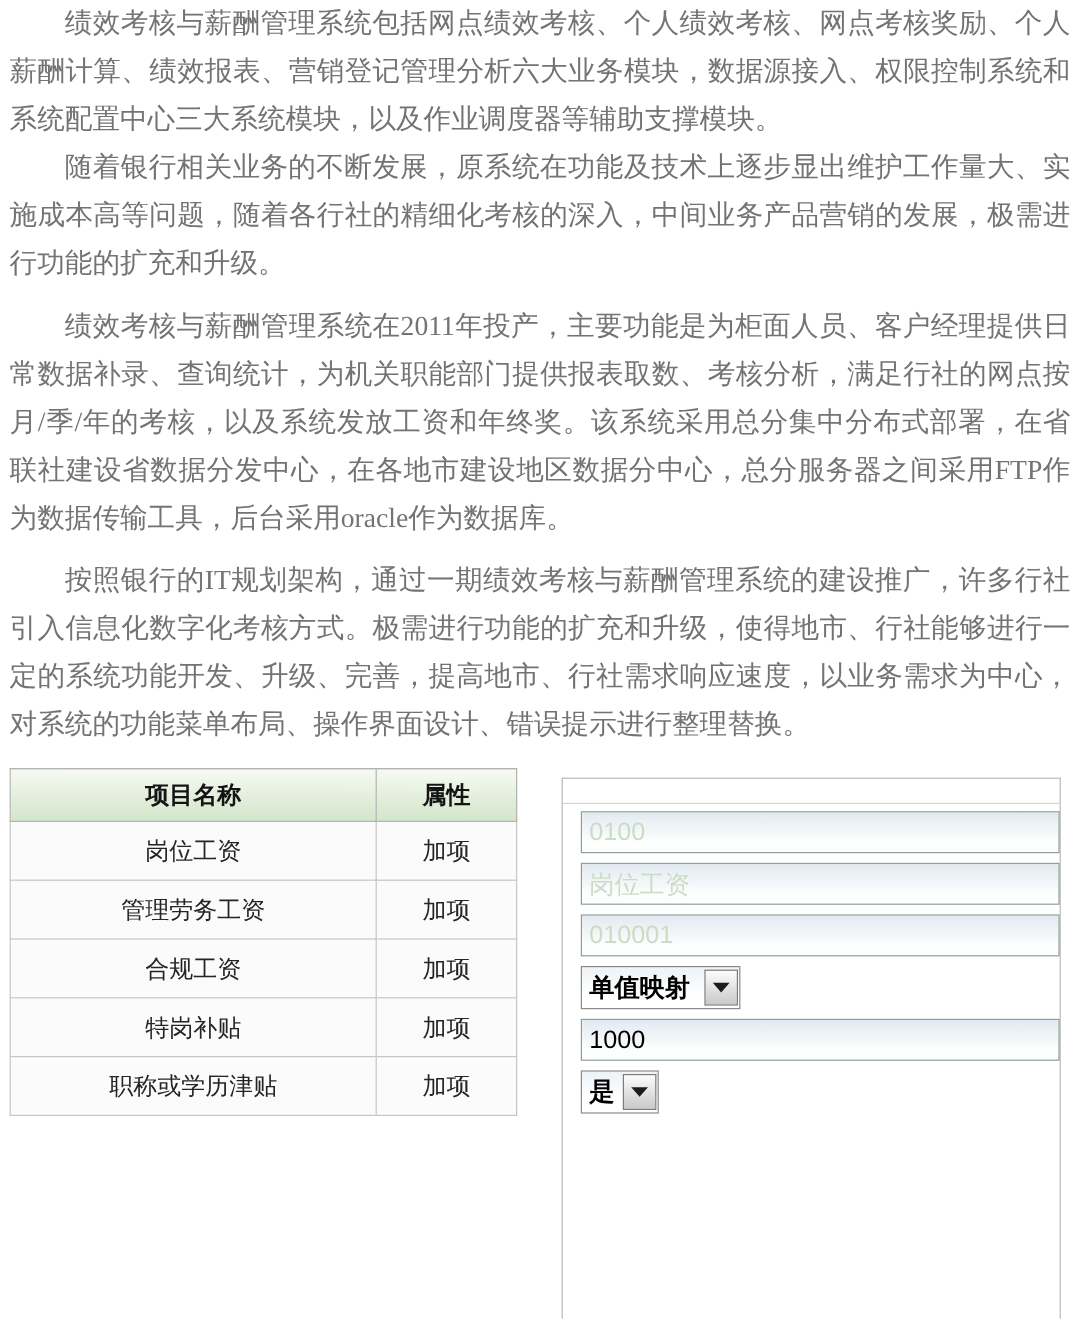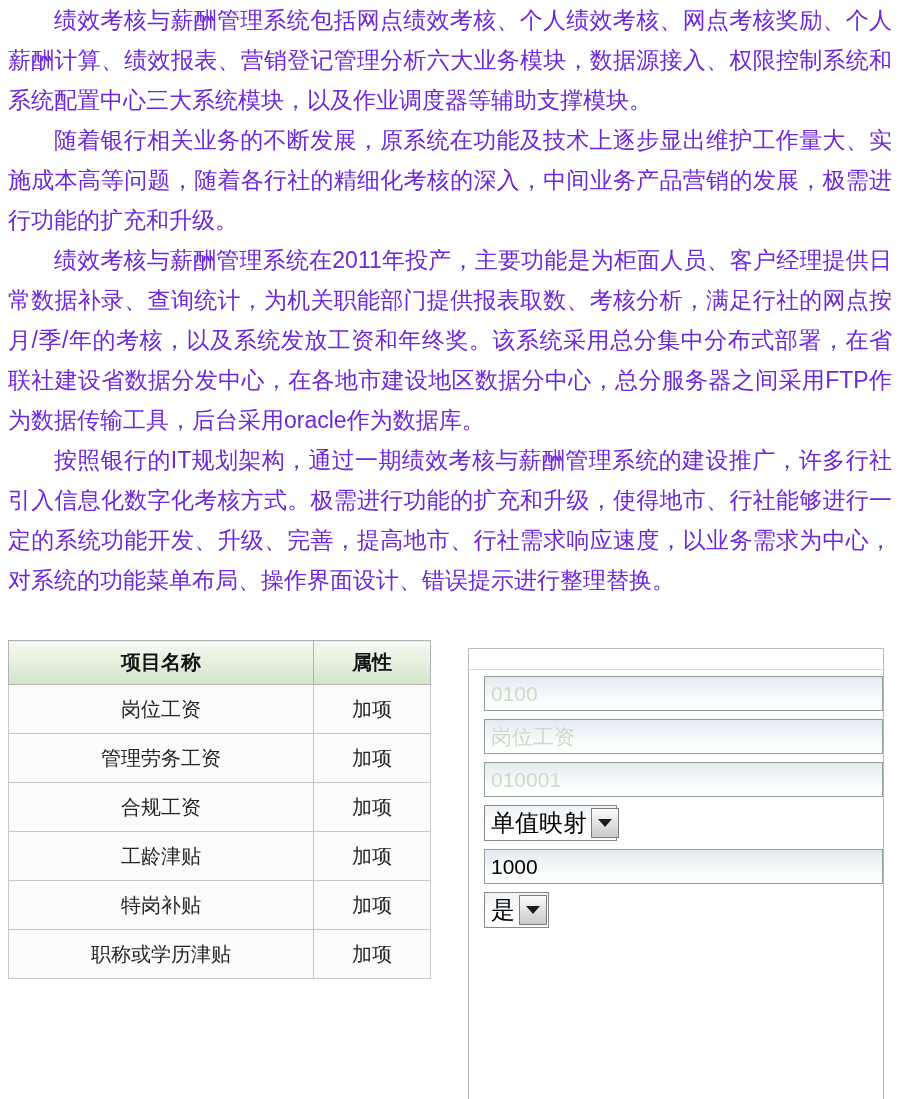--- a/index.html
+++ b/index.html
@@ -4,24 +4,24 @@
 <style>
   html,body{margin:0;padding:0;}
   body{
     width:900px;height:1099px;background:#ffffff;position:relative;
     font-family:"Liberation Sans", sans-serif;color:#000;
     overflow:hidden;
   }
   
   .content{
     position:absolute;left:8px;top:0;width:884px;
-    font-size:23px;line-height:40px;text-align:justify;color:#6d28d9;
+    font-size:23px;line-height:40px;text-align:justify;color:#737373;font-family:Liberation Serif, serif;
   }
   .content p{margin:0;text-indent:2em;}
-  .content p.gap{margin-top:0;}
+  .content p.gap{margin-top:12px;}
 
   
   .doc-table{
     position:absolute;left:8px;top:640px;width:422px;
     border-collapse:collapse;table-layout:fixed;
     border:1px solid #9d9d9d;
   }
   .doc-table th{
     height:41px;border:1px solid #b3b3b3;
     background:linear-gradient(#f6faf2,#d2e5c9);
@@ -53,22 +53,23 @@
   }
   .tfield:disabled{
     color:#c9ddc5;-webkit-text-fill-color:#c9ddc5;opacity:1;
   }
   .combo{
     height:36px;border:1px solid #8a8a8a;box-sizing:border-box;
     background:linear-gradient(#eef3f7,#ffffff 70%);
     display:flex;align-items:center;margin:0 0 8px 0;
   }
   .combo .txt{
-    padding:0 4px 0 6px;font-size:24px;color:#000;white-space:nowrap;
+    padding:0 4px 0 6px;font-size:21px;color:#000;white-space:nowrap;
     flex:1 1 auto;
+    font-weight:bold;
   }
   .combo .btn{
     flex:0 0 auto;width:28px;height:30px;margin-right:1px;
     border:1px solid #7c7c7c;box-sizing:border-box;
     background:linear-gradient(#fcfcfc,#c9c9c9);
     display:flex;align-items:center;justify-content:center;cursor:default;
   }
   .combo .tri{
     width:0;height:0;
     border-left:7px solid transparent;border-right:7px solid transparent;
@@ -105,24 +106,20 @@
     </tr>
     <tr>
       <td>管理劳务工资</td>
       <td>加项</td>
     </tr>
     <tr>
       <td>合规工资</td>
       <td>加项</td>
     </tr>
     <tr>
-      <td>工龄津贴</td>
-      <td>加项</td>
-    </tr>
-    <tr>
       <td>特岗补贴</td>
       <td>加项</td>
     </tr>
     <tr>
       <td>职称或学历津贴</td>
       <td>加项</td>
     </tr>
   </tbody>
 </table>
 

